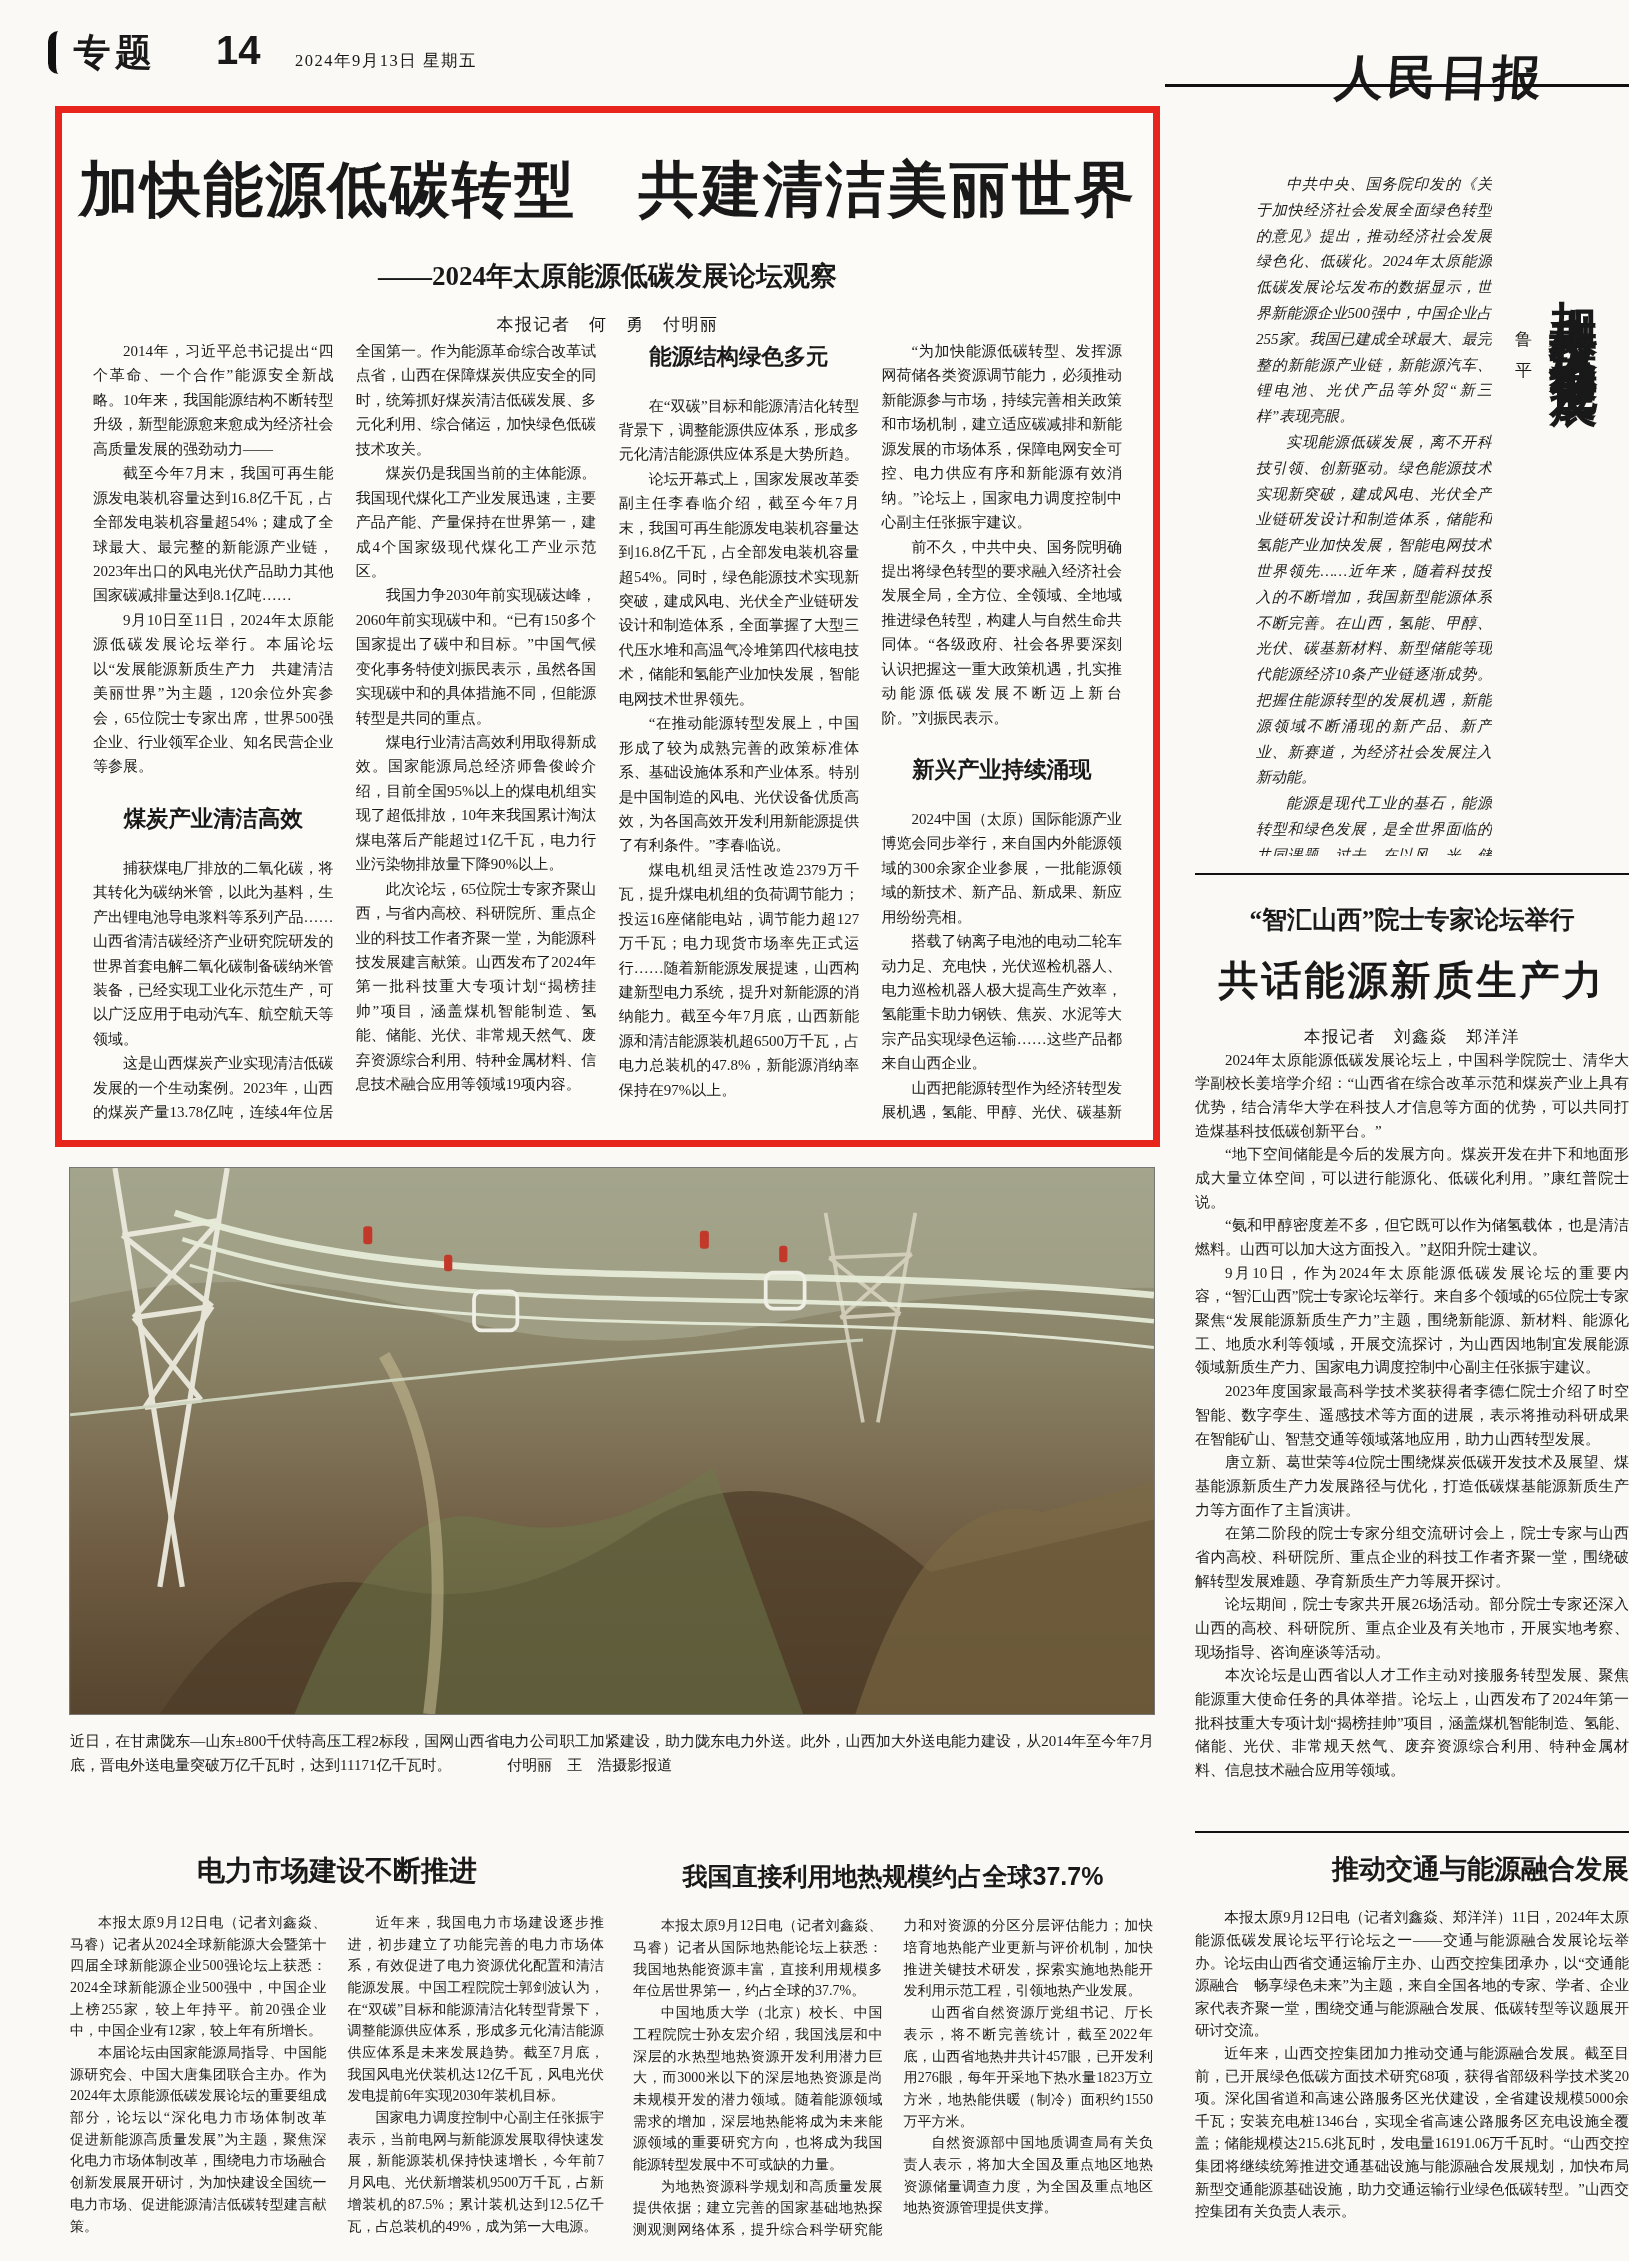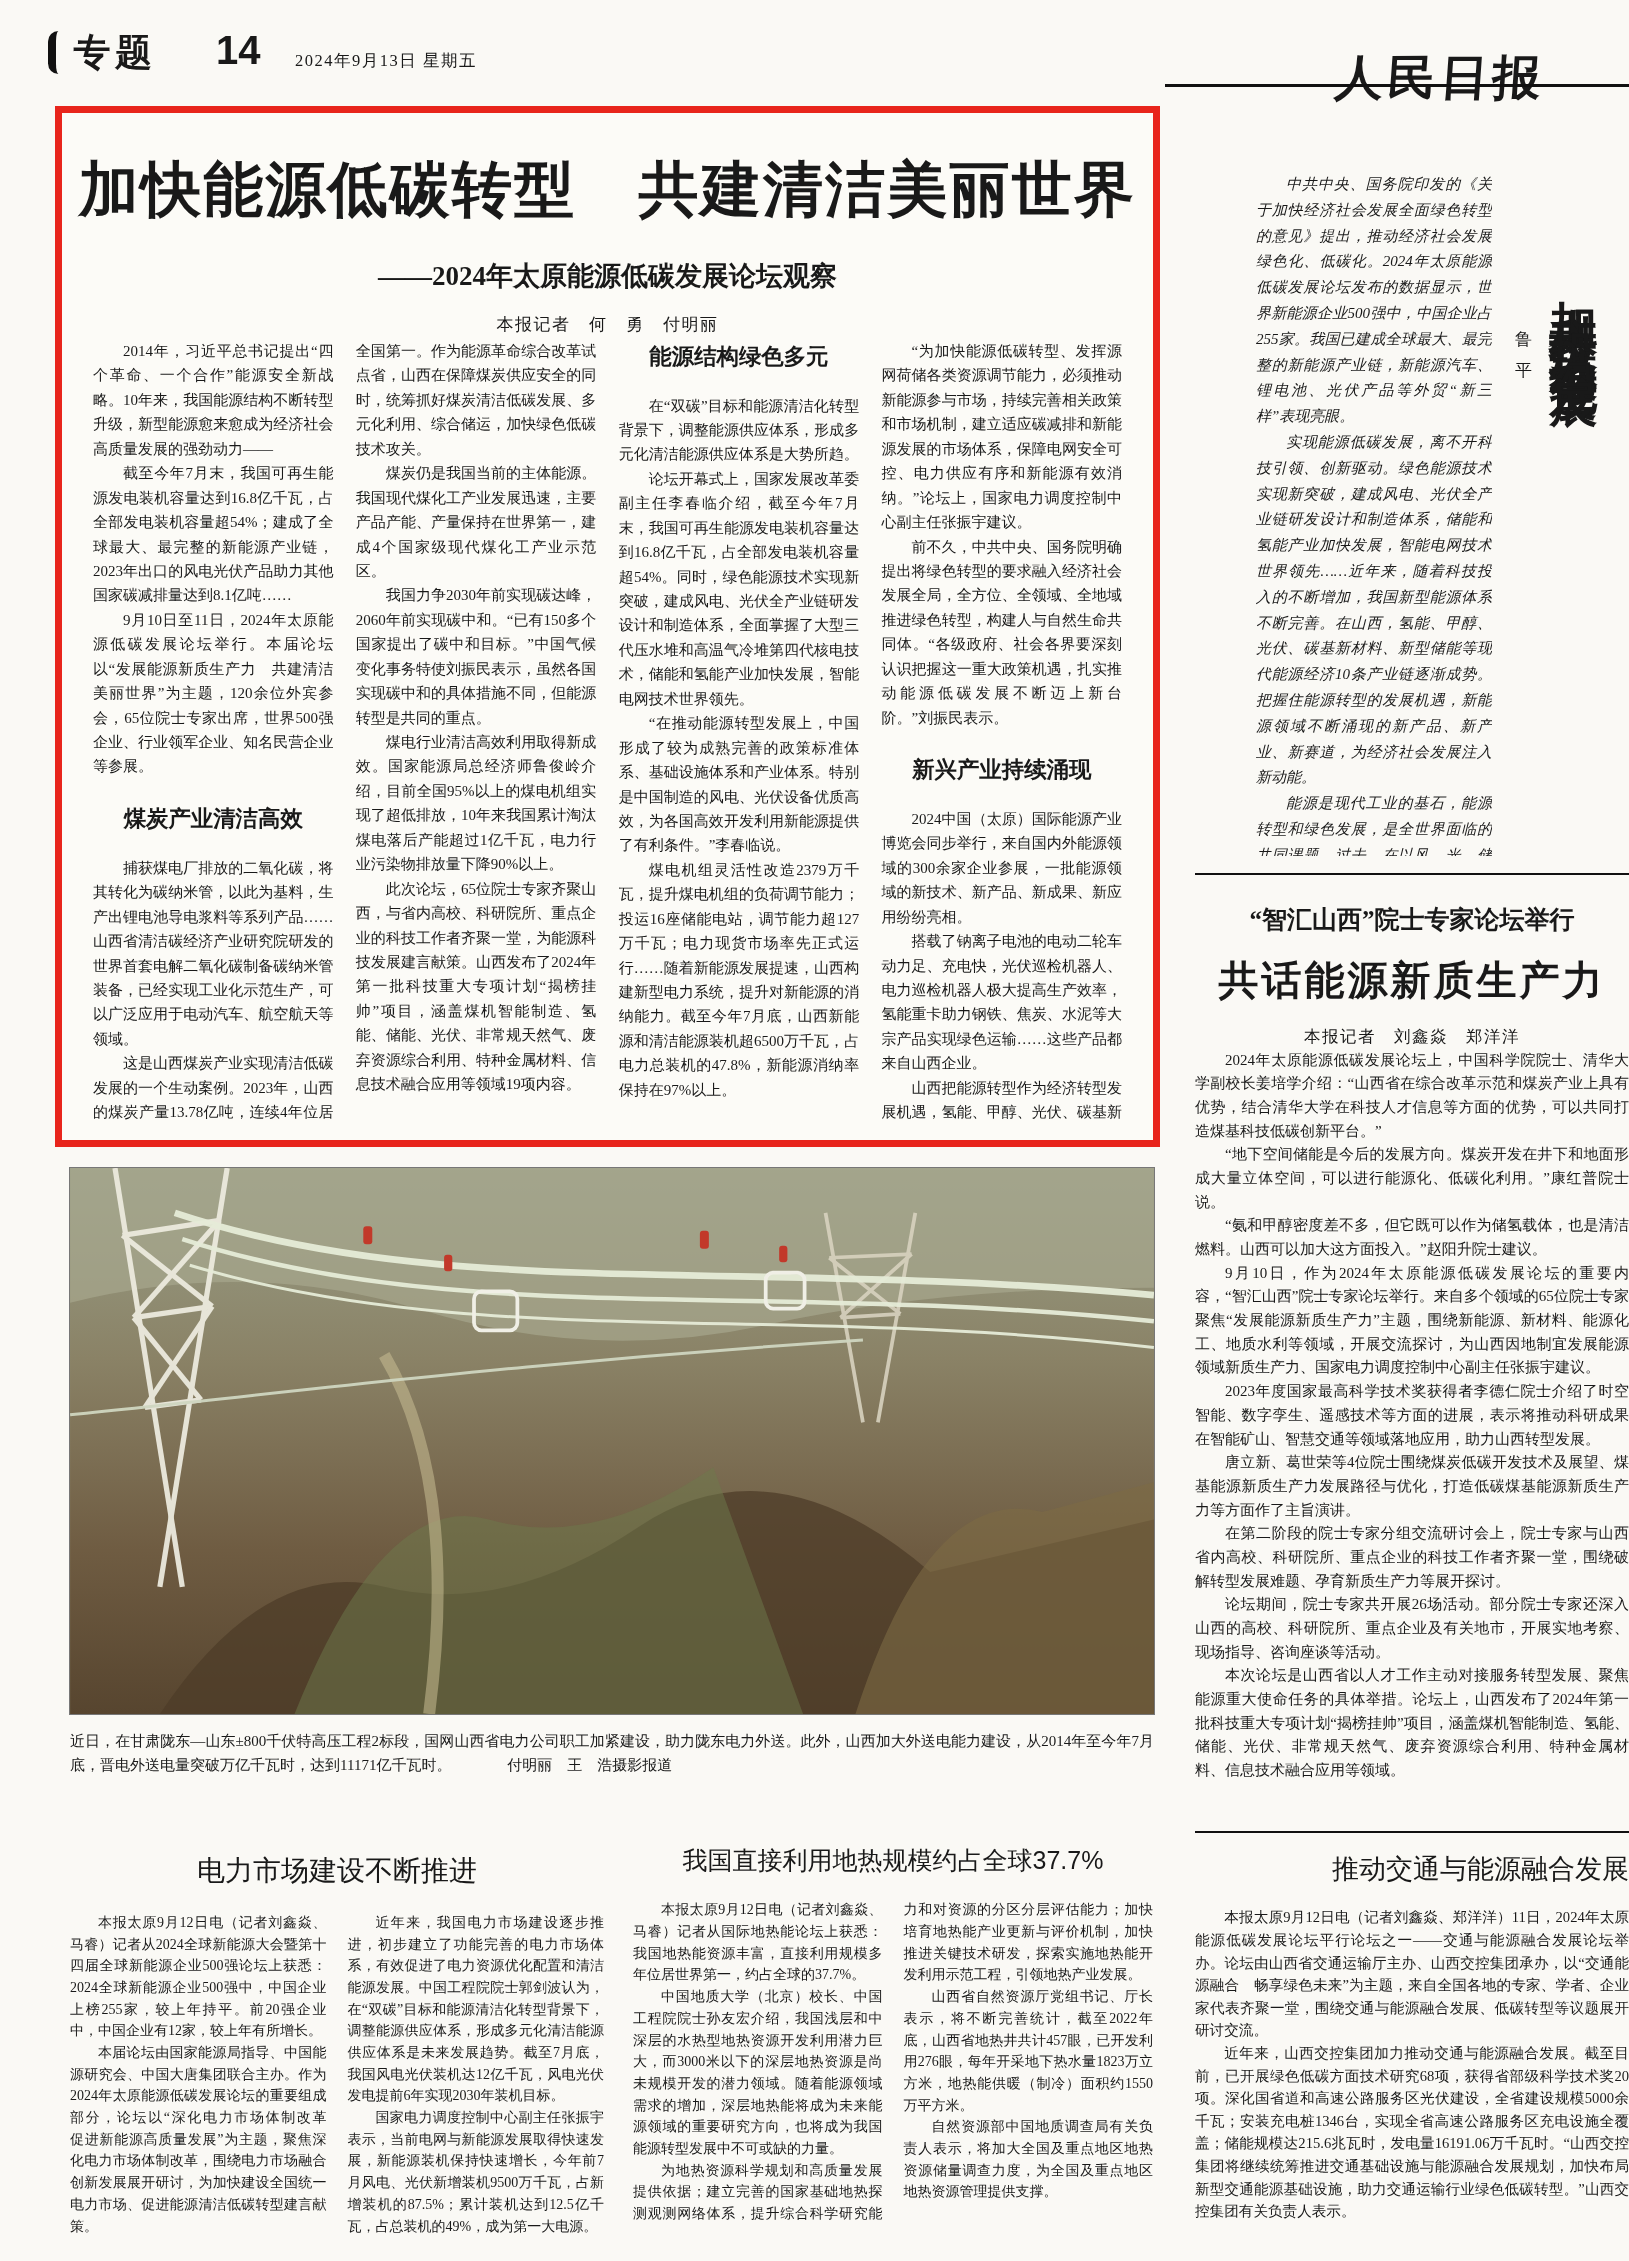--- a/index.html
+++ b/index.html
@@ -57,27 +57,27 @@
   
   .photo{position:absolute;left:70px;top:1168px;width:1084px;height:546px;background:#8d8a6f;
          outline:0.7px solid #777;}
   .photo svg{display:block;}
   .caption{position:absolute;left:70px;top:1729px;width:1084px;font-size:15px;line-height:1.6;
            text-align:justify;}
   .caption .credit{display:inline-block;margin-left:52px;text-indent:0;}
 
   
   .story{position:absolute;box-sizing:border-box;overflow:hidden;}
-  .story-headline{text-align:center;font-weight:400;}
+  .story-headline{text-align:center;font-weight:700;}
   .story-body{column-gap:21px;font-size:14px;line-height:1.55;text-align:justify;overflow:hidden;}
   .power{left:70px;top:1841px;width:534px;height:410px;}
   .power .story-headline{font-size:28px;margin-top:10.5px;}
   .power .story-body{margin-top:22.4px;column-count:2;height:329px;}
   .geo{left:633px;top:1841px;width:520px;height:410px;}
-  .geo .story-headline{font-size:25px;margin-top:3px;}
+  .geo .story-headline{font-size:25px;margin-top:19px;}
   .geo .story-body{margin-top:22.4px;column-count:2;height:329px;}
   .transport{left:1195px;top:1831px;width:434px;height:420px;border-top:2.2px solid #111;}
   .transport .story-headline{font-size:27px;margin-top:18px;text-align:right;}
   .transport .story-body{margin-top:19.4px;column-count:1;height:336px;font-size:14.6px;}
 </style>
 </head>
 <body>
 
 <div class="page">
 

